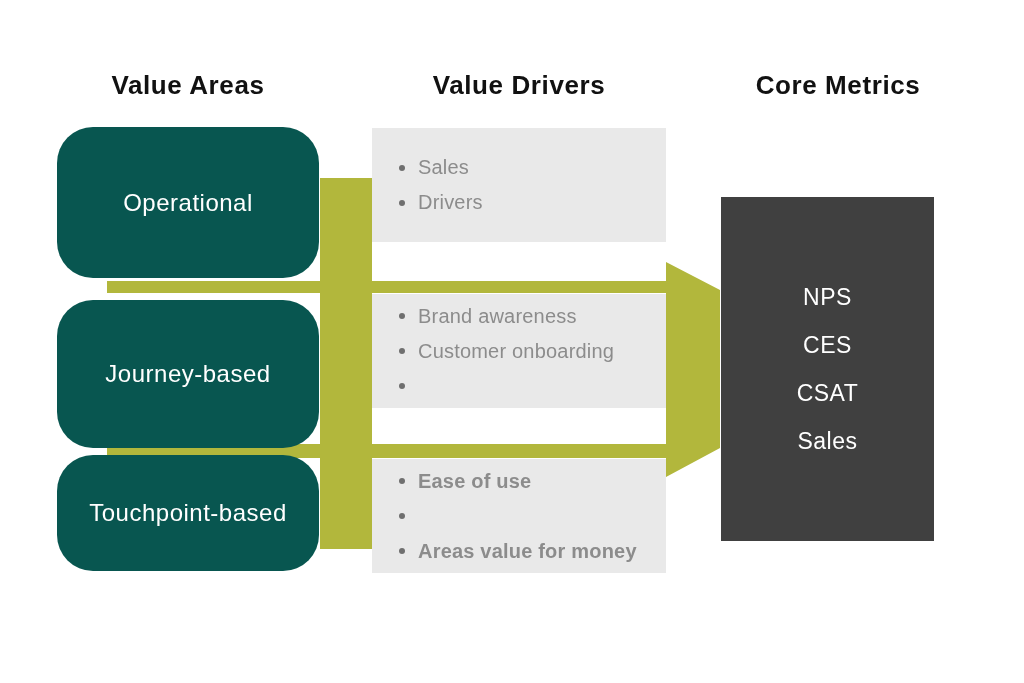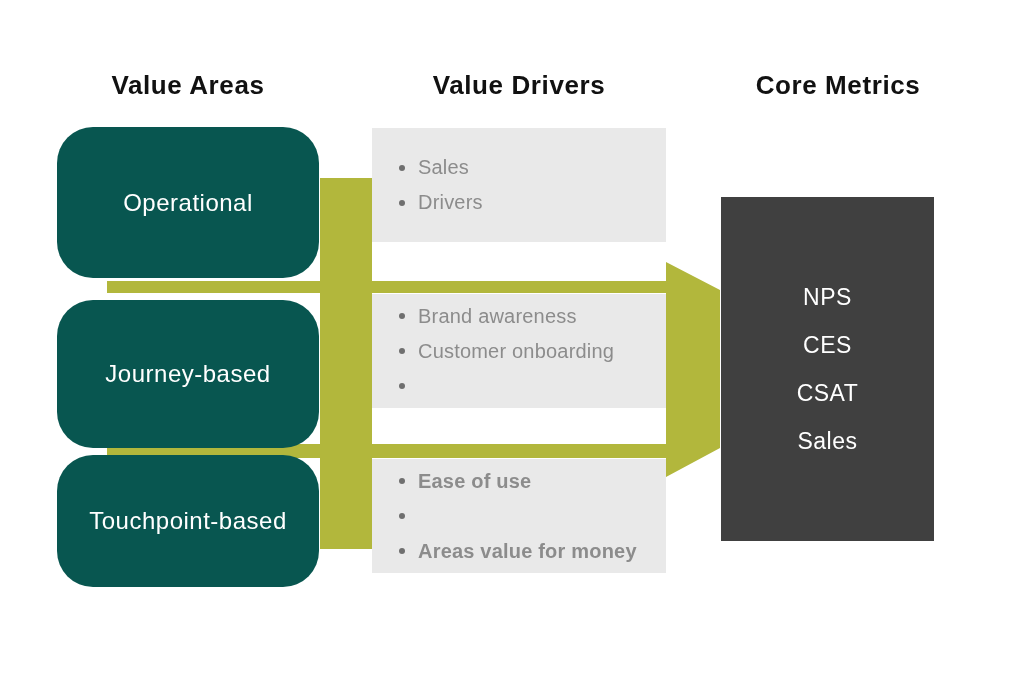--- a/index.html
+++ b/index.html
@@ -37,21 +37,21 @@
     left: 57px;
     width: 262px;
     background: #085650;
     border-radius: 36px;
     display: flex;
     align-items: center;
     justify-content: center;
   }
   .a1 { top: 127px; height: 151px; }
   .a2 { top: 291px; height: 148px; margin-top: 9px; }
-  .a3 { top: 455px; height: 132px; }
+  .a3 { top: 455px; height: 116px; }
   .area-label {
     color: #ffffff;
     font-size: 24px;
     letter-spacing: 0.5px;
     white-space: nowrap;
   }
 
   .driver-box {
     position: absolute;
     left: 372px;

